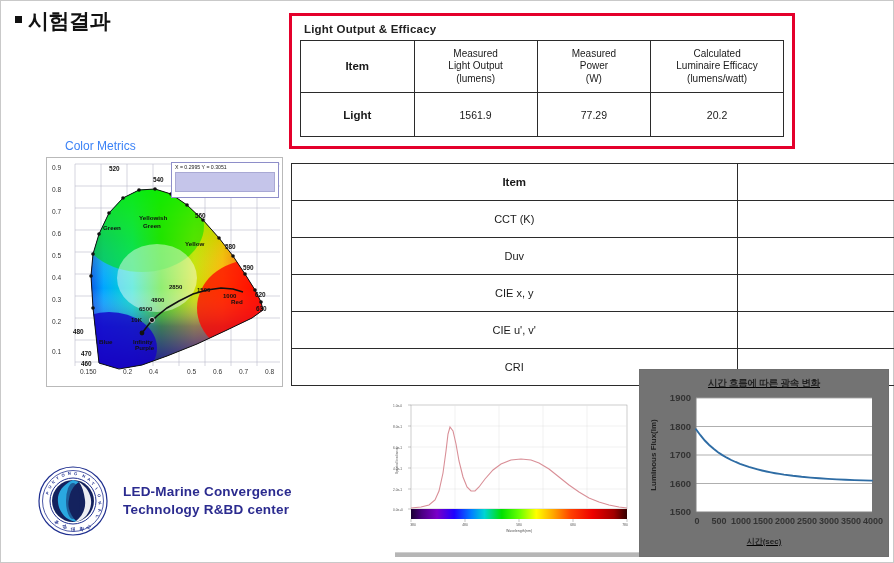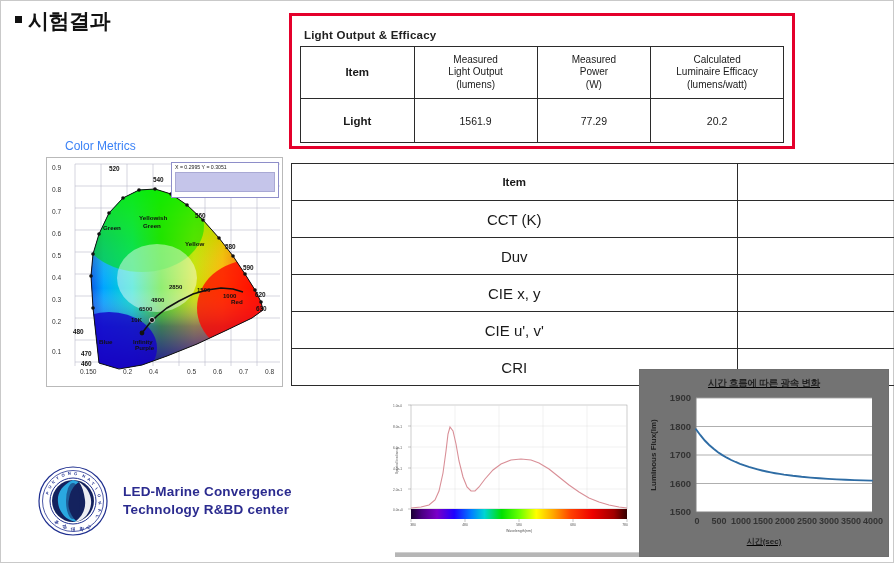--- a/index.html
+++ b/index.html
@@ -32,21 +32,21 @@
     margin-bottom: 3px;
   }
 
   
   .red-box {
     position: absolute;
     left: 288px; top: 12px;
     width: 506px; height: 136px;
     border: 3px solid #e4002b;
     background: #ffffff;
-    padding: 12px 8px 8px 8px;
+    padding: 6px 8px 8px 8px;
   }
   .red-box-title {
     font-size: 11.5px; font-weight: bold; color: #222;
     letter-spacing: 0.2px;
     margin: 1px 0 5px 4px;
   }
   table.grid {
     border-collapse: collapse;
     width: 100%;
     table-layout: fixed;
@@ -100,21 +100,21 @@
   .cm-table {
     position: absolute;
     left: 290px; top: 162px;
     width: 253px;
   }
   .cm-table td {
     border: 1px solid #2b2b2b;
     text-align: center;
     vertical-align: middle;
     height: 37px;
-    font-size: 15px;
+    font-size: 11px;
     color: #1a1a1a;
   }
   .cm-table td.hd { font-weight: bold; font-size: 11.5px; }
 
   
   .spd-wrap {
     position: absolute;
     left: 388px; top: 398px;
     width: 245px; height: 140px;
     background: #ffffff;

